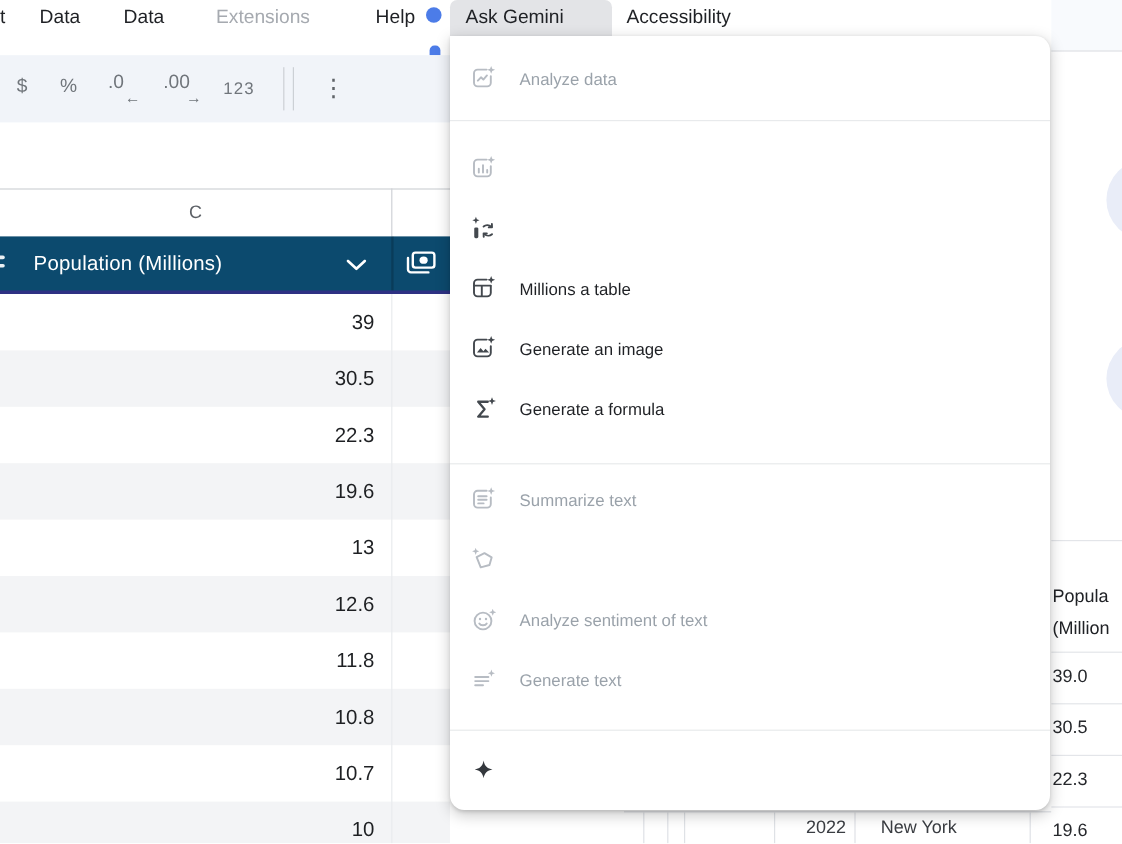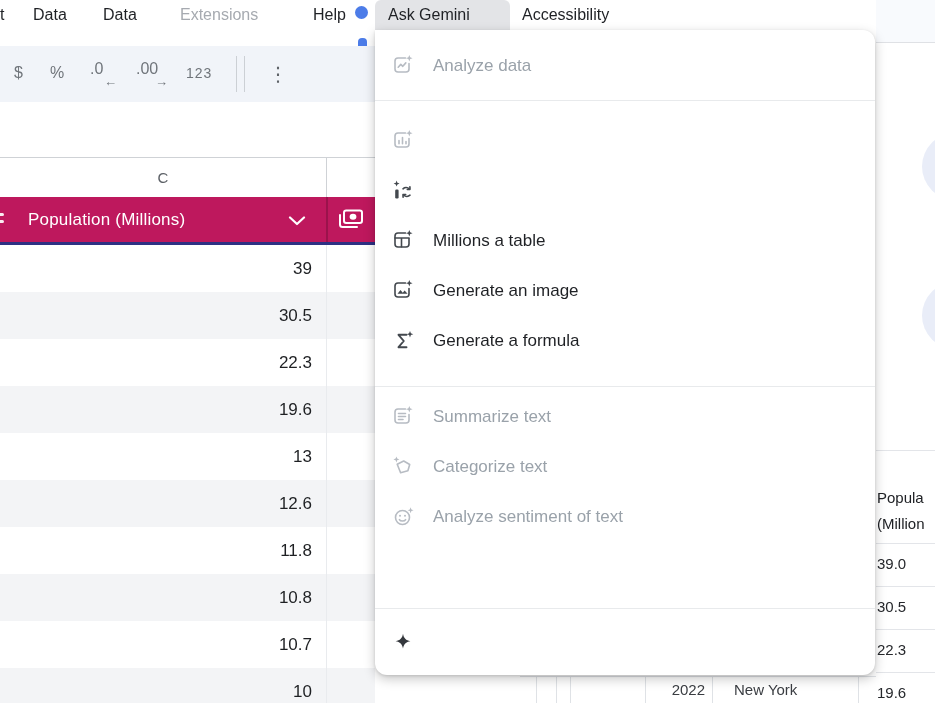--- a/index.html
+++ b/index.html
@@ -20,21 +20,21 @@
   .tb-arrow{position:absolute;color:#70757b;font-size:13px;}
   .tb-divider{position:absolute;top:10px;width:1px;height:36px;background:#ccd0d5;}
   .tb-more{position:absolute;left:268px;top:14px;font-size:20px;color:#5f6368;line-height:28px;}
 
   
   .col-head-line{position:absolute;left:0;top:157px;width:380px;height:1px;background:#cfd2d6;}
   .col-head{position:absolute;left:0;top:158px;width:326px;height:39px;line-height:39px;text-align:center;
             font-size:15px;color:#5c6066;}
   .col-head-vline{position:absolute;left:326px;top:157px;width:1px;height:40px;background:#cfd2d6;}
 
-  .table-header{position:absolute;left:0;top:197px;width:375px;height:48px;background:#be185d;
+  .table-header{position:absolute;left:0;top:197px;width:375px;height:48px;background:#0c4a6e;
                 box-shadow:inset 0 -3px 0 #2e3183;}
   .table-header .title{position:absolute;left:28px;top:0;height:45px;line-height:45px;color:#fff;font-size:17px;letter-spacing:.2px;}
   .th-frag{position:absolute;left:0;width:4px;height:2.5px;background:rgba(255,255,255,.92);border-radius:0 2px 2px 0;}
   .th-vline{position:absolute;left:326px;top:0;width:2px;height:45px;background:rgba(0,0,0,.18);}
 
   .rows{position:absolute;left:0;top:245px;width:375px;height:458px;overflow:hidden;}
   .row{position:relative;width:375px;height:47px;}
   .row.alt{background:#f3f4f6;}
   .row .cell{position:absolute;left:0;top:0;width:312px;height:47px;line-height:47px;
              text-align:right;font-size:17px;color:#1e2023;}
@@ -50,21 +50,21 @@
   .sp-head{position:absolute;left:0;top:0;width:59px;height:42px;background:#f8fafd;border-bottom:1px solid #dfe1e5;}
   .sp-pill{position:absolute;left:46px;width:70px;height:67px;background:#e9edf8;border-radius:34px 0 0 34px;}
   .sp-line{position:absolute;left:0;width:59px;height:1px;background:#e3e5e9;}
   .sp-text{position:absolute;left:1px;font-size:15px;color:#202226;line-height:24px;white-space:nowrap;margin-top:24px;}
   .sp-val{position:absolute;left:1px;font-size:15px;color:#26282c;line-height:24px;white-space:nowrap;}
 
   
   .menu{position:absolute;left:375px;top:30px;width:500px;height:645px;background:#fff;
         border-radius:0 12px 12px 12px;box-shadow:0 4px 12px rgba(0,0,0,.22),0 1px 3px rgba(0,0,0,.12);}
   .menu-item{position:absolute;left:0;width:500px;height:50px;cursor:pointer;}
-  .menu-item .mi-label{position:absolute;left:58px;top:0;height:50px;line-height:50px;font-size:17px;color:#1f2125;white-space:nowrap;}
+  .menu-item .mi-label{position:absolute;left:58px;top:0;height:50px;line-height:50px;font-size:14px;color:#1f2125;white-space:nowrap;}
   .menu-item.disabled .mi-label{color:#9aa2aa;}
   .menu-item .mi-icon{position:absolute;left:16px;top:13px;width:24px;height:24px;}
   .menu-item svg{stroke:#43484e;fill:none;stroke-width:1.6;stroke-linecap:round;stroke-linejoin:round;}
   .menu-item svg .fill{fill:#43484e;stroke:none;}
   .menu-item.disabled svg{stroke:#b7bcc3;}
   .menu-item.disabled svg .fill{fill:#b7bcc3;}
   .menu-divider{position:absolute;left:0;width:500px;height:1px;background:#e8eaec;}
 </style>
 </head>
 <body>
@@ -242,34 +242,40 @@
         <path class="fill" d="M18.3 1 L19.2 3.3 21.6 4.2 19.2 5.1 18.3 7.4 17.4 5.1 15 4.2 17.4 3.3 Z"></path>
       </svg>
       <div class="mi-label">Summarize text</div>
     </div>
 
     <div class="menu-item disabled" style="top:412px">
       <svg class="mi-icon" viewBox="0 0 24 24">
         <path d="M6.2 9.2l6.5-3.2 6 3.5-1.8 6.3-7.3 2z"></path>
         <path class="fill" d="M5.4 1.4 L6.2 3.6 8.4 4.4 6.2 5.2 5.4 7.4 4.6 5.2 2.4 4.4 4.6 3.6 Z"></path>
       </svg>
-      <div class="mi-label">Categorize text</div>
     </div>
 
     <div class="menu-item disabled" style="top:462px">
       <svg class="mi-icon" viewBox="0 0 24 24">
         <circle cx="11.5" cy="12.5" r="7"></circle>
         <circle class="fill" cx="9" cy="10.8" r="1"></circle>
         <circle class="fill" cx="14" cy="10.8" r="1"></circle>
         <path d="M8.4 14.6c1 1.9 5.2 1.9 6.2 0"></path>
         <path class="fill" d="M19.6 2.2 L20.4 4.4 22.6 5.2 20.4 6 19.6 8.2 18.8 6 16.6 5.2 18.8 4.4 Z"></path>
       </svg>
       <div class="mi-label">Analyze sentiment of text</div>
     </div>
 
+    <div class="menu-item disabled" style="top:512px">
+      <svg class="mi-icon" viewBox="0 0 24 24">
+        <path d="M5 9.2h11M5 12.6h11M5 16h6.5"></path>
+        <path class="fill" d="M18.5 3 L19.3 5.2 21.5 6 19.3 6.8 18.5 9 17.7 6.8 15.5 6 17.7 5.2 Z"></path>
+      </svg>
+      <div class="mi-label">Generate text</div>
+    </div>
 
     <div class="menu-divider" style="top:578px"></div>
 
     <div class="menu-item" style="top:588px">
       <svg class="mi-icon" viewBox="0 0 24 24">
         <path class="fill" style="fill:#34383d" d="M12 2.8c.7 4.4 3 6.7 7.4 7.4-4.4.7-6.7 3-7.4 7.4-.7-4.4-3-6.7-7.4-7.4 4.4-.7 6.7-3 7.4-7.4z"></path>
       </svg>
     </div>
 
   </div>

